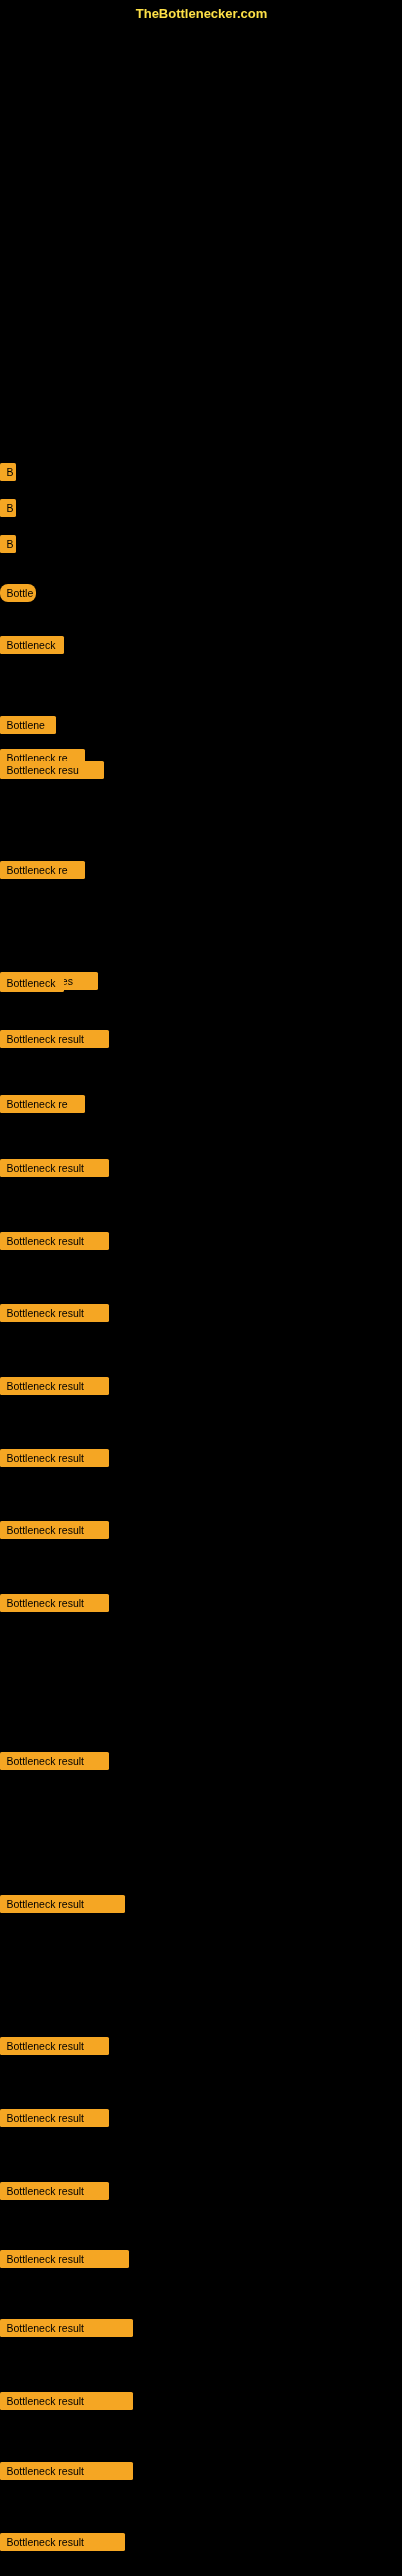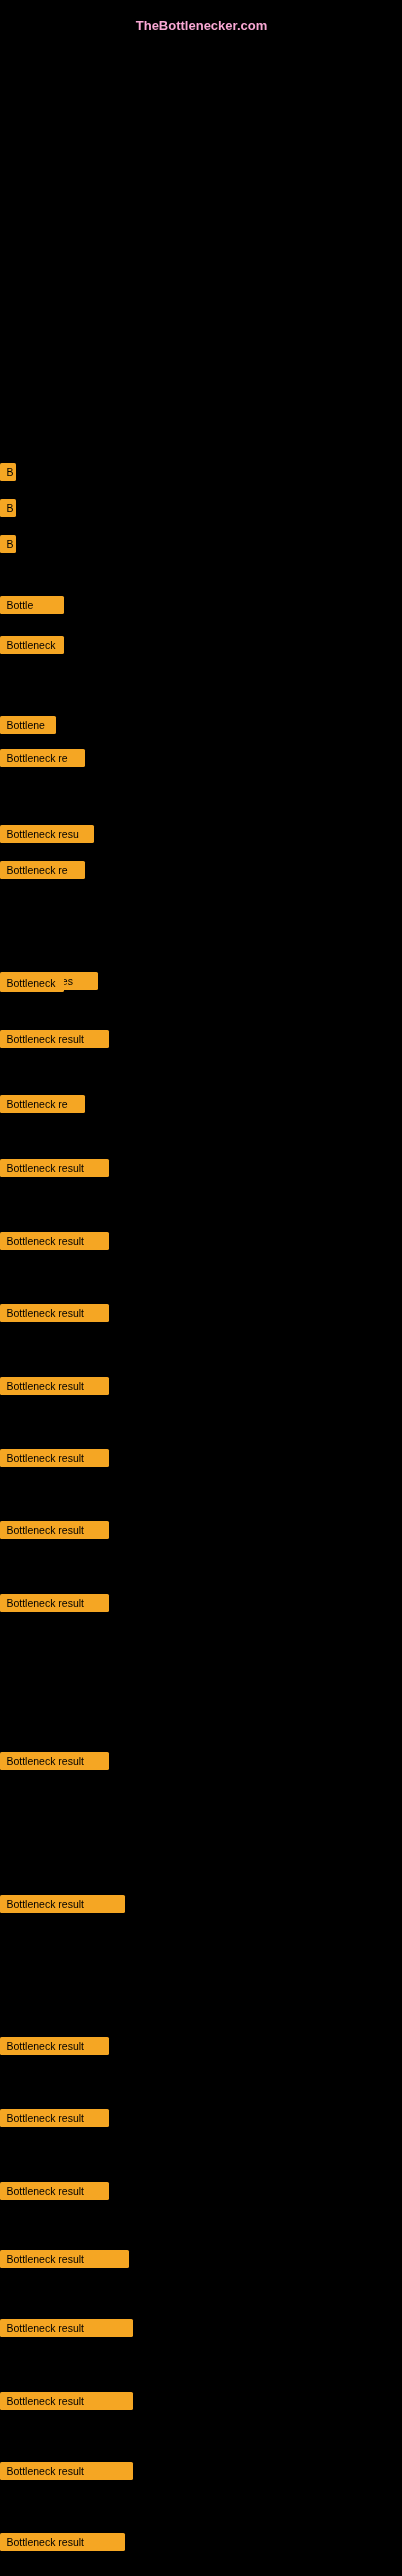--- a/index.html
+++ b/index.html
@@ -15,25 +15,24 @@
       font-family: Arial, sans-serif;
       position: relative;
       overflow-x: hidden;
     }
 
     .site-title {
       position: absolute;
       top: 6.4px;
       left: 50%;
       transform: translateX(-50%);
-      color: #f9a8d4;
+      color: #fde047;
       font-size: 13px;
       font-weight: bold;
       white-space: nowrap;
-      margin-top: 12px;
     }
 
     .bottleneck-item {
       position: absolute;
       left: 0;
       background-color: #f5a623;
       color: #000000;
       font-size: 10.5px;
       font-weight: 500;
       padding: 3.2px 6.4px;
@@ -44,25 +43,25 @@
   </style>
 </head>
 <body>
 
 <span class="site-title">TheBottlenecker.com</span>
 
 <div id="items-container">
     <div class="bottleneck-item" style="top: 463px; width: 16px;">B</div>
     <div class="bottleneck-item" style="top: 499px; width: 16px;">B</div>
     <div class="bottleneck-item" style="top: 535px; width: 16px;">B</div>
-    <div class="bottleneck-item" style="top: 596px; width: 64px;">Bottle</div>
+    <div class="bottleneck-item" style="top: 584px; width: 36px; border-radius: 8px;">Bottle</div>
     <div class="bottleneck-item" style="top: 636px; width: 64px;">Bottleneck</div>
     <div class="bottleneck-item" style="top: 692px; width: 56px; margin-top: 24px;">Bottlene</div>
     <div class="bottleneck-item" style="top: 749px; width: 85px;">Bottleneck re</div>
-    <div class="bottleneck-item" style="top: 825px; width: 94px;">Bottleneck resu</div>
+    <div class="bottleneck-item" style="top: 761px; width: 104px;">Bottleneck resu</div>
     <div class="bottleneck-item" style="top: 861px; width: 85px;">Bottleneck re</div>
     <div class="bottleneck-item" style="top: 972px; width: 98px;">Bottleneck res</div>
     <div class="bottleneck-item" style="top: 974px; width: 64px;">Bottleneck</div>
     <div class="bottleneck-item" style="top: 1030px; width: 109px;">Bottleneck result</div>
     <div class="bottleneck-item" style="top: 1095px; width: 85px;">Bottleneck re</div>
     <div class="bottleneck-item" style="top: 1159px; width: 109px;">Bottleneck result</div>
     <div class="bottleneck-item" style="top: 1232px; width: 109px;">Bottleneck result</div>
     <div class="bottleneck-item" style="top: 1304px; width: 109px;">Bottleneck result</div>
     <div class="bottleneck-item" style="top: 1377px; width: 109px;">Bottleneck result</div>
     <div class="bottleneck-item" style="top: 1449px; width: 109px;">Bottleneck result</div>

